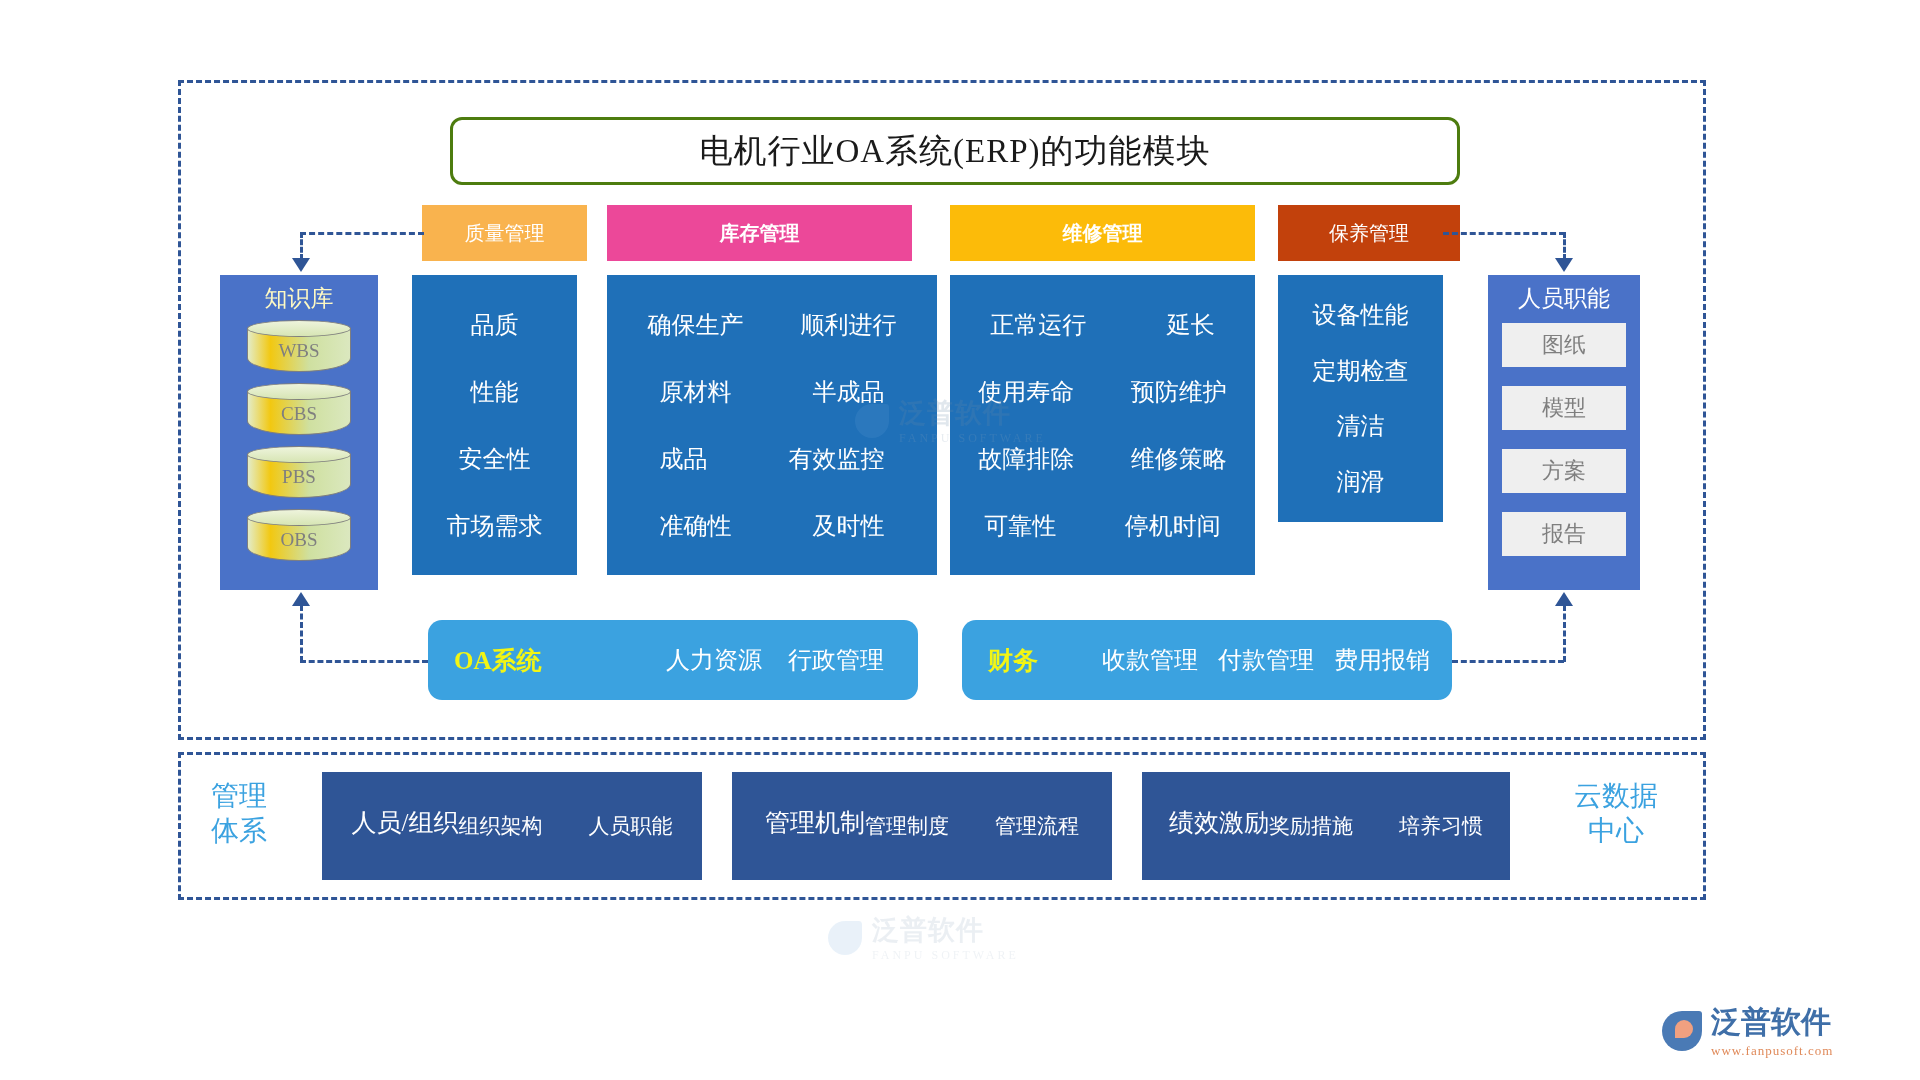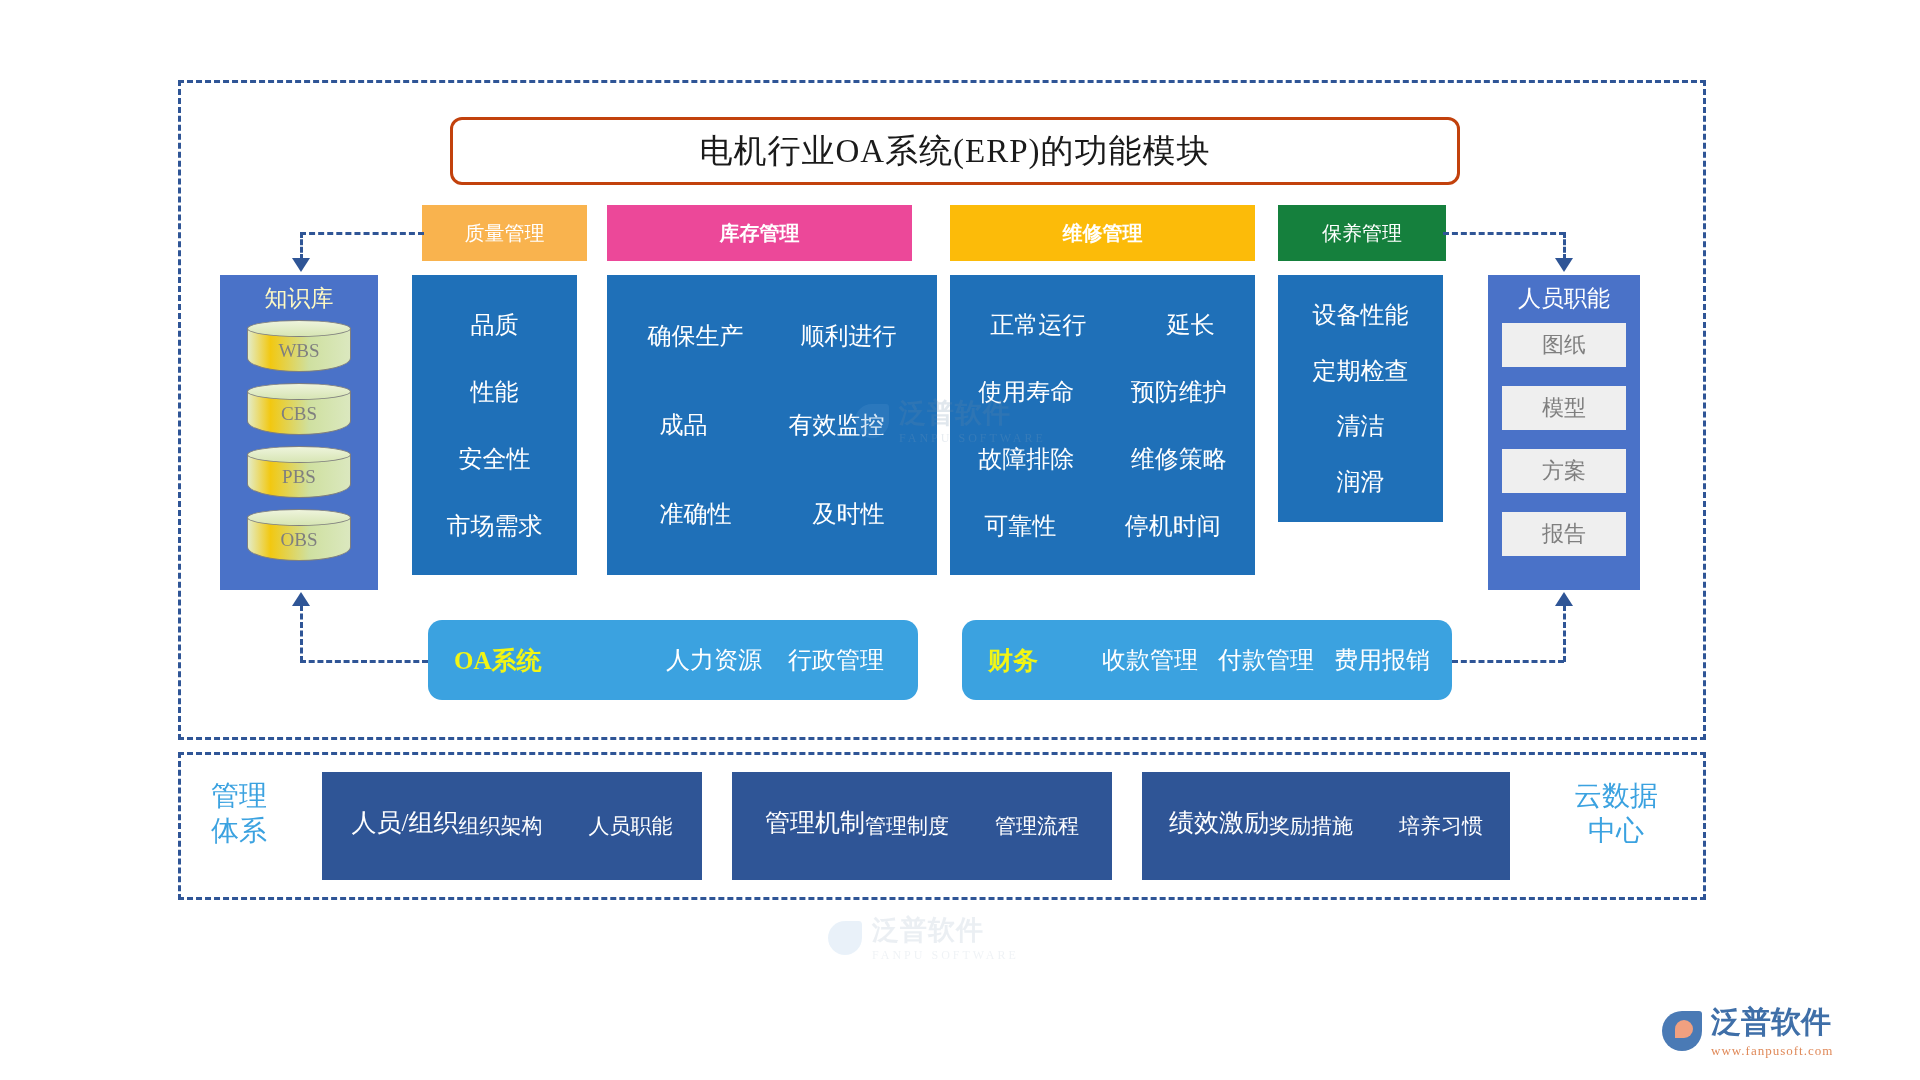--- a/index.html
+++ b/index.html
@@ -17,40 +17,40 @@
     border: 3px dashed #2f5596;
     box-sizing: border-box;
   }
   #outer-frame { left: 178px; top: 80px; width: 1528px; height: 660px; }
   #bottom-frame { left: 178px; top: 752px; width: 1528px; height: 148px; }
 
   
   #title-box {
     position: absolute;
     left: 450px; top: 117px; width: 1010px; height: 68px;
-    border: 3px solid #c2410c;
+    border: 3px solid #4d7c0f;
     border-radius: 12px;
     background: #ffffff;
     display: flex; align-items: center; justify-content: center;
     box-sizing: border-box;
   }
   #title-box .t {
     font-size: 33px; color: #1a1a1a; letter-spacing: 1px; font-weight: normal;
   }
 
   
   .cat-header {
     position: absolute;
     display: flex; align-items: center; justify-content: center;
     color: #ffffff; font-size: 20px; box-sizing: border-box;
   }
   .cat-quality   { left: 422px;  top: 205px; width: 165px; height: 56px; background: #f9b34e; }
   .cat-inventory { left: 607px;  top: 205px; width: 305px; height: 56px; background: #ec4899; }
   .cat-repair    { left: 950px;  top: 205px; width: 305px; height: 56px; background: #fcbb09; }
-  .cat-upkeep    { left: 1278px; top: 205px; width: 168px; height: 56px; background: #15803d; }
+  .cat-upkeep    { left: 1278px; top: 205px; width: 182px; height: 56px; background: #c2410c; }
   .cat-inventory .t, .cat-repair .t { font-weight: bold; }
 
   
   .panel {
     position: absolute;
     background: #1f70b8;
     box-sizing: border-box;
     display: flex; flex-direction: column; justify-content: center;
   }
   .panel .prow {
@@ -265,20 +265,24 @@
         <span class="cell">市场需求</span>
       </div>
   </div>
 
   <div class="panel" id="panel-inventory">
     <div class="prow">
       <span class="cell">确保生产</span>
       <span class="cell">顺利进行</span>
     </div>
     <div class="prow">
+      <span class="cell">原材料</span>
+      <span class="cell">半成品</span>
+    </div>
+    <div class="prow">
       <span class="cell">成品</span>
       <span class="cell">有效监控</span>
     </div>
     <div class="prow">
       <span class="cell">准确性</span>
       <span class="cell">及时性</span>
     </div>
   </div>
 
   <div class="panel" id="panel-repair">

